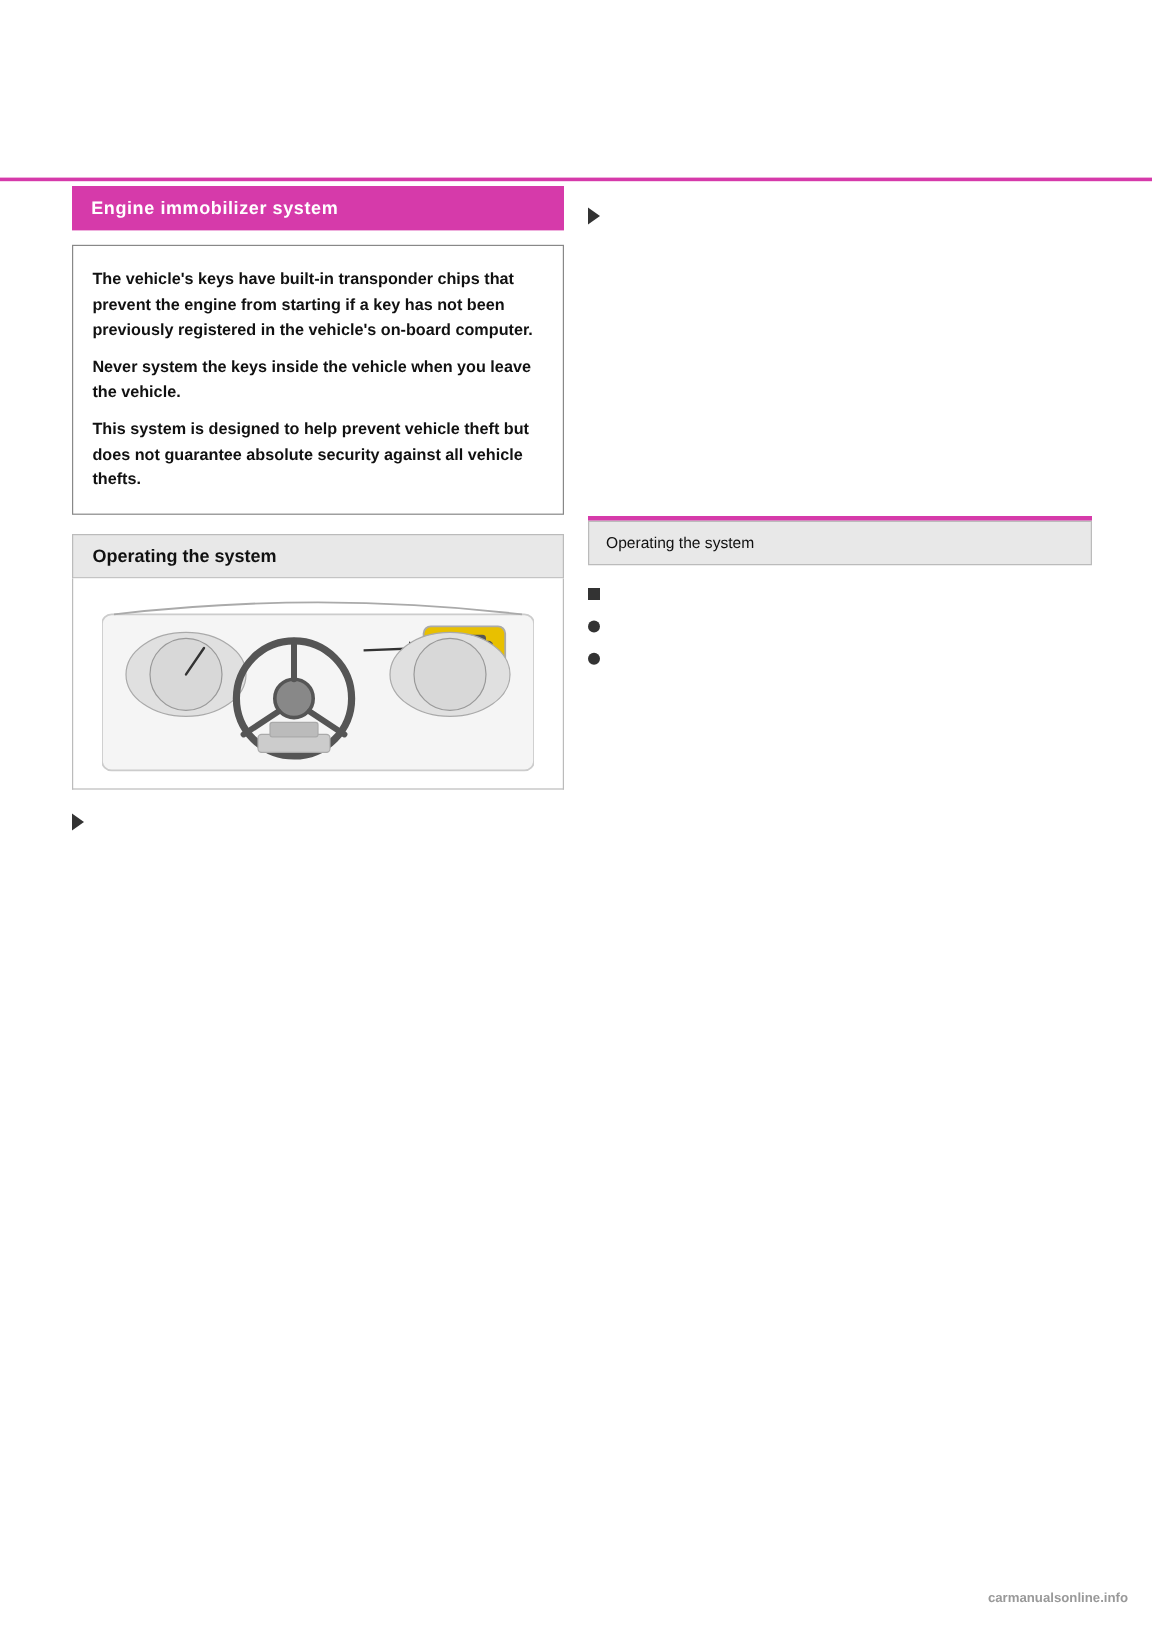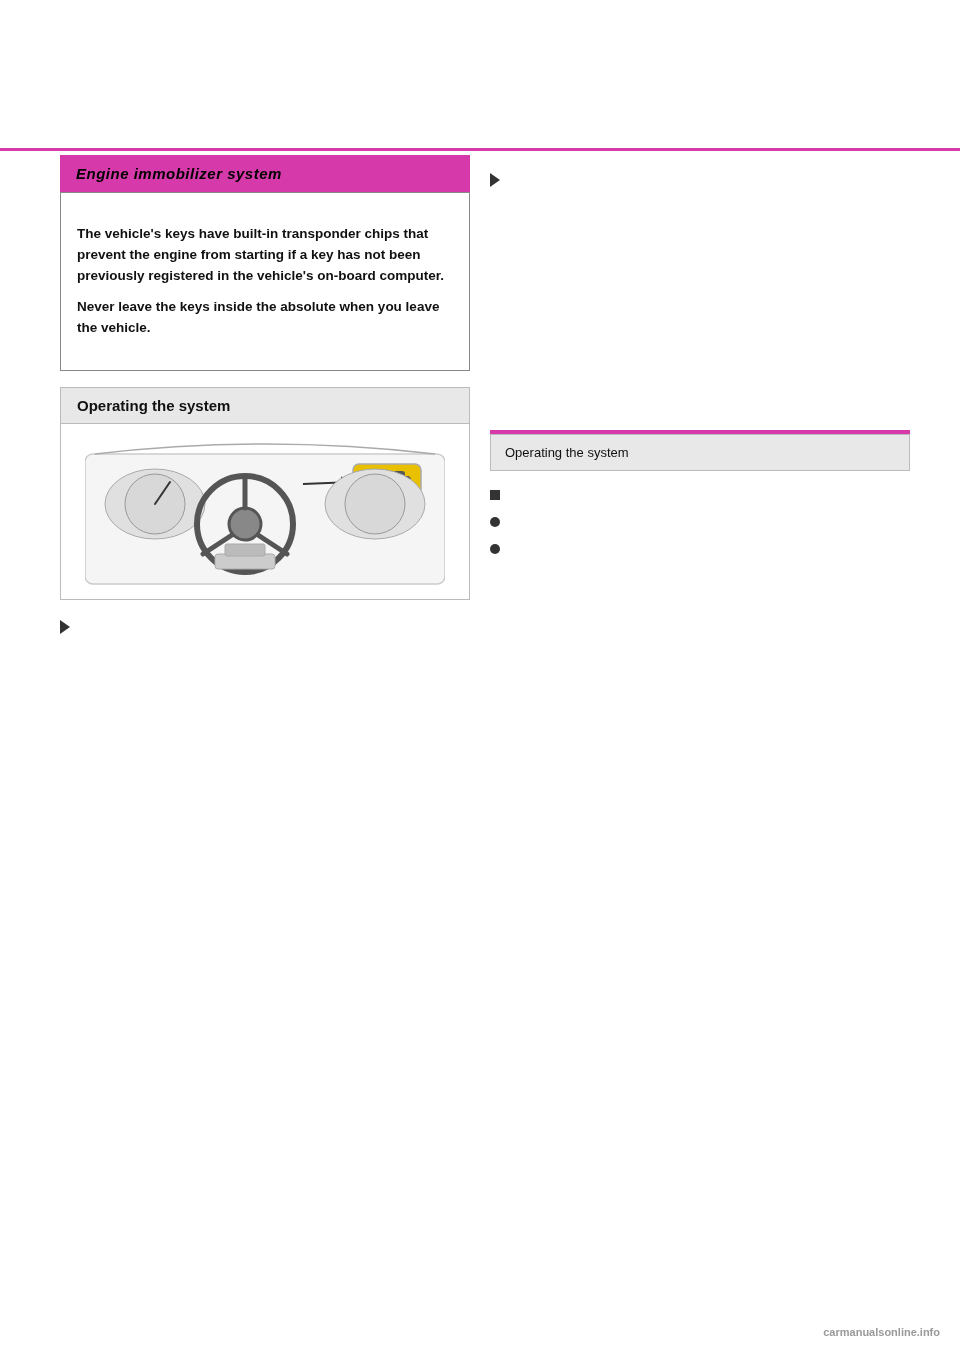--- a/index.html
+++ b/index.html
@@ -47,32 +47,31 @@
       width: 420px;
     }
 
     
     .section-header-box {
       background: #d63aaa;
       padding: 10px 16px;
       margin-bottom: 0;
     }
     .section-header-box .title {
-      color: #000000;
+      color: #ffffff;
       font-size: 15px;
       font-weight: bold;
       letter-spacing: 0.5px;
-      font-style: italic;
     }
 
     
     .info-box {
       border: 1.5px solid #888;
-      padding: 31px 16px;
-      margin-top: 0;
+      padding: 18px 16px;
+      margin-top: 12px;
       background: #fff;
     }
 
     .info-box p {
       font-size: 13.5px;
       font-weight: bold;
       line-height: 1.55;
       color: #111;
       margin-bottom: 10px;
     }
@@ -203,21 +202,22 @@
   <div class="top-line"></div>
 
   <div class="left-column">
 
     <div class="section-header-box">
       <div class="title">Engine immobilizer system</div>
     </div>
 
     <div class="info-box">
       <p>The vehicle's keys have built-in transponder chips that prevent the engine from starting if a key has not been previously registered in the vehicle's on-board computer.</p>
-      <p>Never leave the keys inside the absolute when you leave the vehicle.</p>
+      <p>Never system the keys inside the vehicle when you leave the vehicle.</p>
+      <p>This system is designed to help prevent vehicle theft but does not guarantee absolute security against all vehicle thefts.</p>
     </div>
 
     <div class="operating-header">
       <div class="title">Operating the system</div>
     </div>
 
     <div class="illustration-box">
 
       <svg class="dashboard-svg" viewBox="0 0 360 155" xmlns="http://www.w3.org/2000/svg">
 

